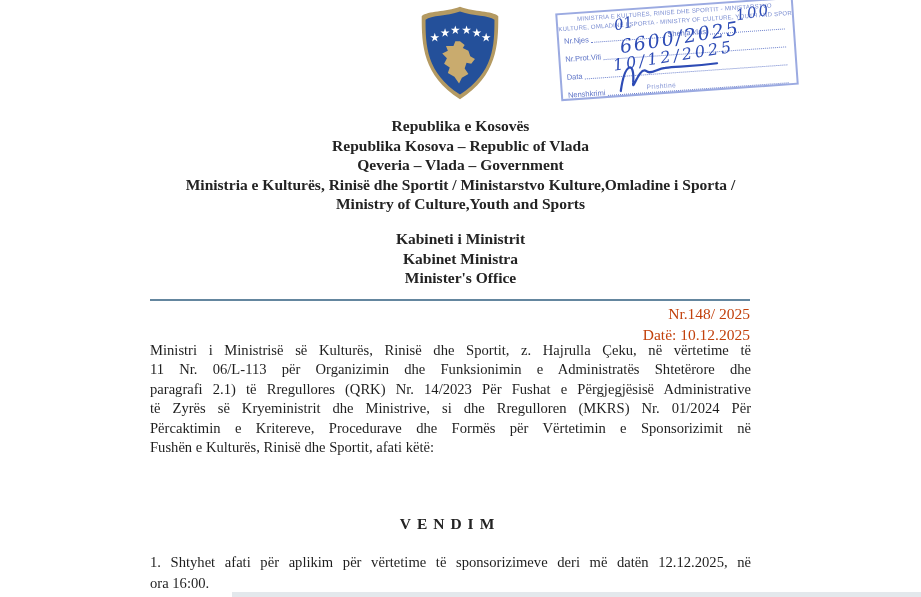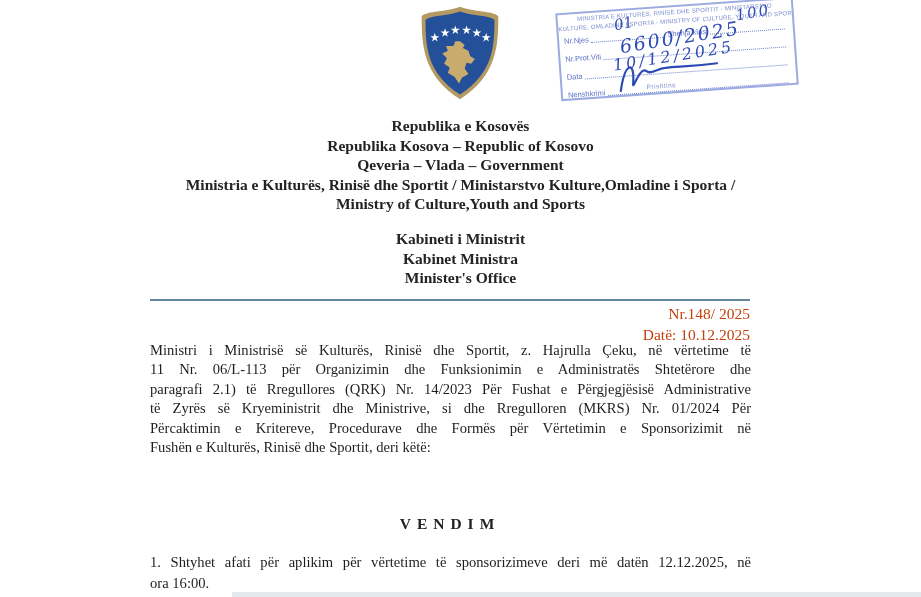--- a/index.html
+++ b/index.html
@@ -197,21 +197,21 @@
     <span class="hand" style="left:52px; top:41px; font-size:16px; transform:rotate(-5deg); letter-spacing:3px;">10/12/2025</span>
 
     <svg id="signature-svg" width="110" height="36" viewBox="0 0 110 36">
       <path d="M6 32 C 12 4, 22 2, 19 24 C 17 36, 26 8, 33 14 C 37 18, 44 12, 52 12 C 64 11, 74 13, 104 11" fill="none" stroke="#2d4bb5" stroke-width="2.2" stroke-linecap="round"></path>
     </svg>
     <span id="stamp-place" style="left:84px; top:74px;">Prishtinë</span>
   </div>
 
   <div class="center-block" style="top:116px;">
     <div>Republika e Kosovës</div>
-    <div>Republika Kosova – Republic of Kosovo</div>
+    <div>Republika Kosova – Republic of Vlada</div>
     <div>Qeveria – Vlada – Government</div>
     <div>Ministria e Kulturës, Rinisë dhe Sportit / Ministarstvo Kulture,Omladine i Sporta /</div>
     <div>Ministry of Culture,Youth and Sports</div>
   </div>
 
   <div class="center-block" style="top:229px;">
     <div>Kabineti i Ministrit</div>
     <div>Kabinet Ministra</div>
     <div>Minister's Office</div>
   </div>
@@ -222,21 +222,21 @@
     <div>Nr.148/ 2025</div>
     <div>Datë: 10.12.2025</div>
   </div>
 
   <div id="body-paragraph">
     <div class="pline">Ministri i Ministrisë së Kulturës, Rinisë dhe Sportit, z. Hajrulla Çeku, në vërtetime të</div>
     <div class="pline">11 Nr. 06/L-113 për Organizimin dhe Funksionimin e Administratës Shtetërore dhe</div>
     <div class="pline">paragrafi 2.1) të Rregullores (QRK) Nr. 14/2023 Për Fushat e Përgjegjësisë Administrative</div>
     <div class="pline">të Zyrës së Kryeministrit dhe Ministrive, si dhe Rregulloren (MKRS) Nr. 01/2024 Për</div>
     <div class="pline">Përcaktimin e Kritereve, Procedurave dhe Formës për Vërtetimin e Sponsorizimit në</div>
-    <div class="pline last">Fushën e Kulturës, Rinisë dhe Sportit, deri këtë:</div>
+    <div class="pline last">Fushën e Kulturës, Rinisë dhe Sportit, afati këtë:</div>
   </div>
 
   <div id="decision-title">VENDIM</div>
 
   <div id="item1">
     <div class="iline">1. Shtyhet afati për aplikim për vërtetime të sponsorizimeve deri më datën 12.12.2025, në</div>
     <div class="iline last">ora 16:00.</div>
   </div>
 
   <div id="bottom-strip"></div>

